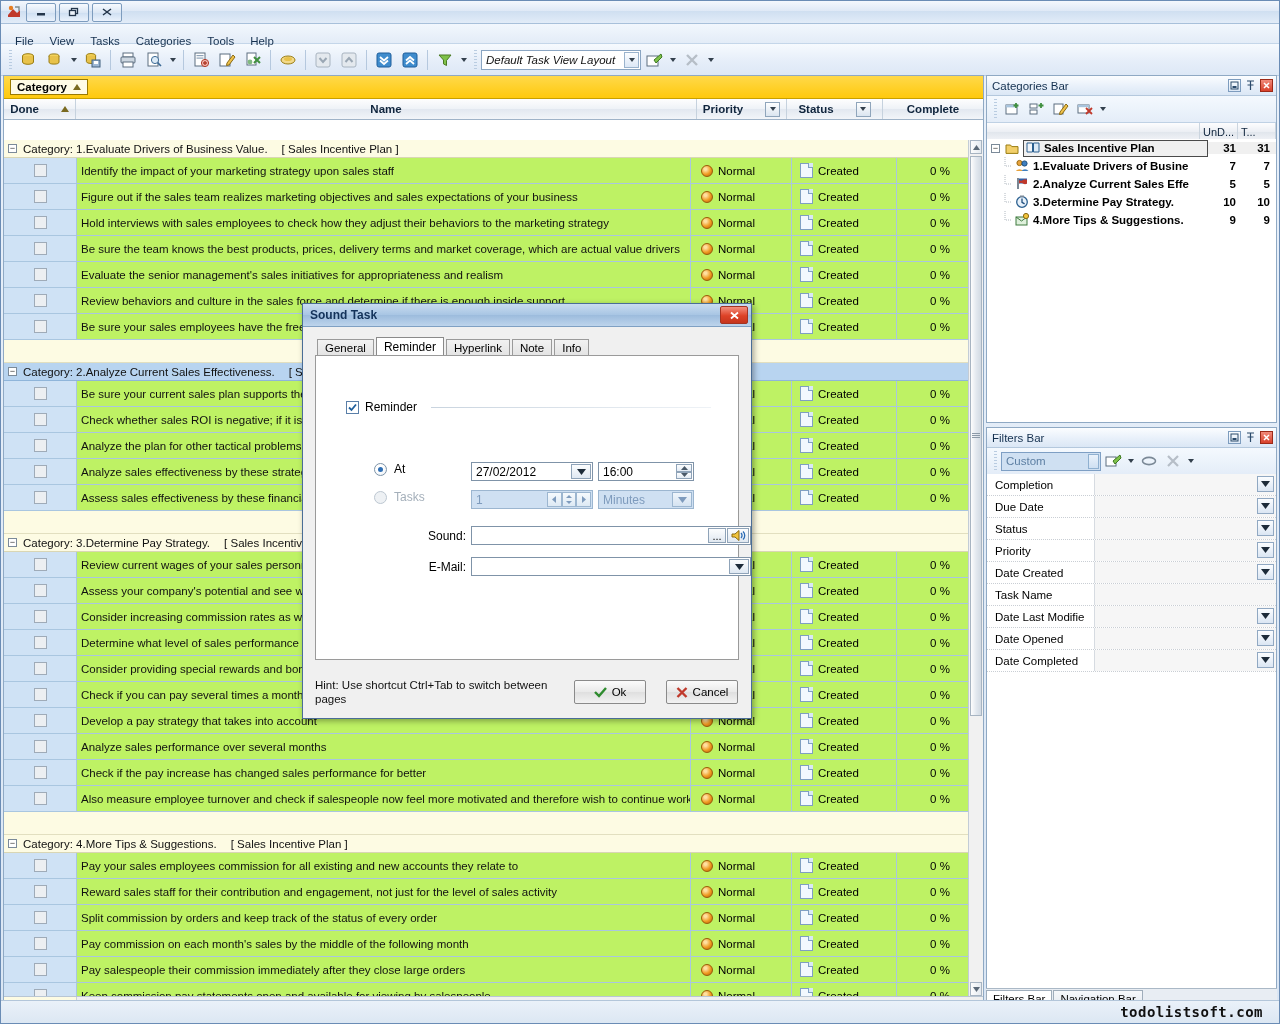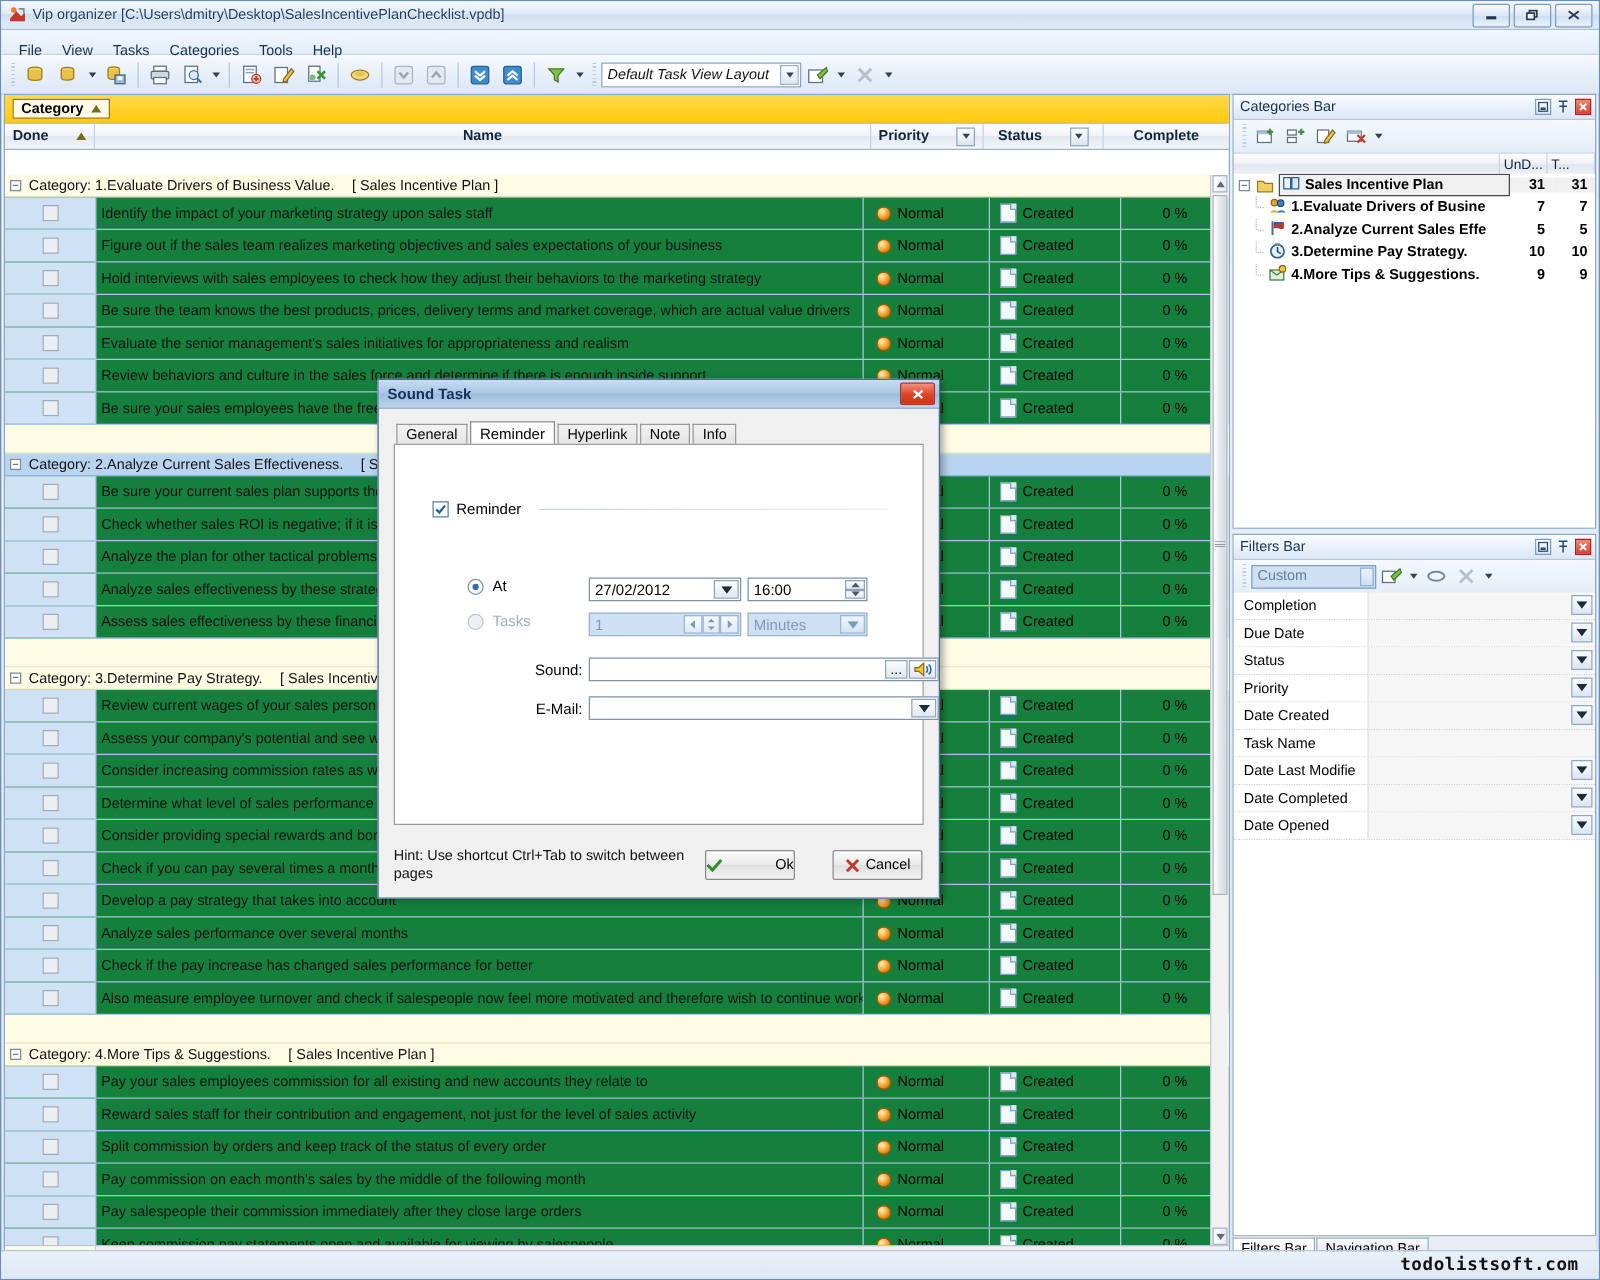--- a/index.html
+++ b/index.html
@@ -75,21 +75,21 @@
      border:1px solid #8fa5bb;display:flex;align-items:center;justify-content:center;}
 
   .gridbody{position:absolute;left:0;right:0;top:64px;bottom:24px;overflow:hidden;background:#fff;}
   .catrow{height:17px;background:#fdfbe3;border-bottom:1px solid #d9d6b4;
      display:flex;align-items:center;font-size:11.5px;color:#111;padding-left:4px;}
   .catrow.sel{background:#b8d4f0;border-bottom:1px solid #8fb5da;}
   .expander{width:9px;height:9px;border:1px solid #7b8a99;background:#fff;
      margin-right:6px;display:flex;align-items:center;justify-content:center;
      font-size:9px;line-height:7px;color:#333;box-sizing:border-box;}
   .trow{height:25px;display:flex;align-items:stretch;
-     background:#15803d;border-bottom:1px solid #a9c6e0;}
+     background:#bef264;border-bottom:1px solid #a9c6e0;}
   .c-done{width:72px;display:flex;align-items:center;justify-content:center;
      border-right:1px solid #a9c6e0;background:#cfe2f5;}
   .cb{width:13px;height:13px;background:#eceff2;border:1px solid #9fabb8;box-sizing:border-box;}
   .c-name{flex:1;display:flex;align-items:center;padding-left:4px;
      border-right:1px solid #a9c6e0;font-size:11.5px;color:#111;
      white-space:nowrap;overflow:hidden;}
   .c-pri{width:90px;display:flex;align-items:center;gap:5px;padding-left:10px;
      border-right:1px solid #a9c6e0;font-size:11.5px;}
   .c-sta{width:96px;display:flex;align-items:center;gap:5px;padding-left:8px;
      border-right:1px solid #a9c6e0;font-size:11.5px;}
@@ -228,21 +228,20 @@
 <div class="app">
 
   <div class="titlebar">
     <div class="title-icon">
       <svg width="16" height="16" viewBox="0 0 16 16">
         <path d="M2 11 L7 5 L11 9 L14 6 L14 13 L2 13 Z" fill="#c0392b"></path>
         <circle cx="5" cy="4" r="2.2" fill="#e67e22"></circle>
         <path d="M9 3 L13 3 L13 7" fill="none" stroke="#7f8c8d" stroke-width="1.4"></path>
       </svg>
     </div>
-    <div class="title-text">Vip organizer [C:\Users\dmitry\Desktop\SalesIncentivePlanChecklist.vpdb]</div>
     <div class="wbtns">
       <div class="wbtn">
         <svg width="12" height="10">
             <rect x="2" y="6" width="8" height="2.5" fill="#24364b"></rect>
           </svg>
       </div>
       <div class="wbtn">
         <svg width="12" height="10">
             <rect x="3.5" y="1.5" width="6" height="5" fill="none" stroke="#24364b" stroke-width="1.3"></rect>
             <rect x="1.5" y="3.5" width="6" height="5" fill="#eef4fb" stroke="#24364b" stroke-width="1.3"></rect>
@@ -1138,29 +1137,29 @@
             </div>
             <div class="frow">
               <div class="fl">Date Last Modifie</div>
               <div class="fv"><span></span><span class="fdd">
                   <svg width="9" height="6">
                     <path d="M0 0 L9 0 L4.5 6 Z" fill="#1d2b39"></path>
                   </svg>
                 </span></div>
             </div>
             <div class="frow">
-              <div class="fl">Date Completed</div>
+              <div class="fl">Date Opened</div>
               <div class="fv"><span></span><span class="fdd">
                   <svg width="9" height="6">
                     <path d="M0 0 L9 0 L4.5 6 Z" fill="#1d2b39"></path>
                   </svg>
                 </span></div>
             </div>
             <div class="frow">
-              <div class="fl">Date Opened</div>
+              <div class="fl">Date Completed</div>
               <div class="fv"><span></span><span class="fdd">
                   <svg width="9" height="6">
                     <path d="M0 0 L9 0 L4.5 6 Z" fill="#1d2b39"></path>
                   </svg>
                 </span></div>
             </div>
           </div>
       </div>
 
       <div class="pstabs">
@@ -1292,21 +1291,21 @@
           <span></span>
           <span class="ddbtn">
             <svg width="9" height="6">
                 <path d="M0 0 L9 0 L4.5 6 Z" fill="#1d2b39"></path>
               </svg>
           </span>
         </div>
       </div>
 
       <div class="hint">Hint: Use shortcut Ctrl+Tab to switch between pages</div>
-      <div class="btn" style="position:absolute;left:261px;bottom:14px;justify-content:space-between;">
+      <div class="btn" style="position:absolute;left:271px;bottom:14px;">
         <svg width="13" height="11">
             <path d="M1 5 L5 9 L12 1" stroke="#2e8b2e" stroke-width="2.4" fill="none"></path>
           </svg>
         <span>Ok</span>
       </div>
       <div class="btn" style="position:absolute;left:363px;bottom:14px;">
         <svg width="12" height="11">
             <path d="M1.5 1 L10.5 10 M10.5 1 L1.5 10" stroke="#c0392b" stroke-width="2.4"></path>
           </svg>
         <span>Cancel</span>

